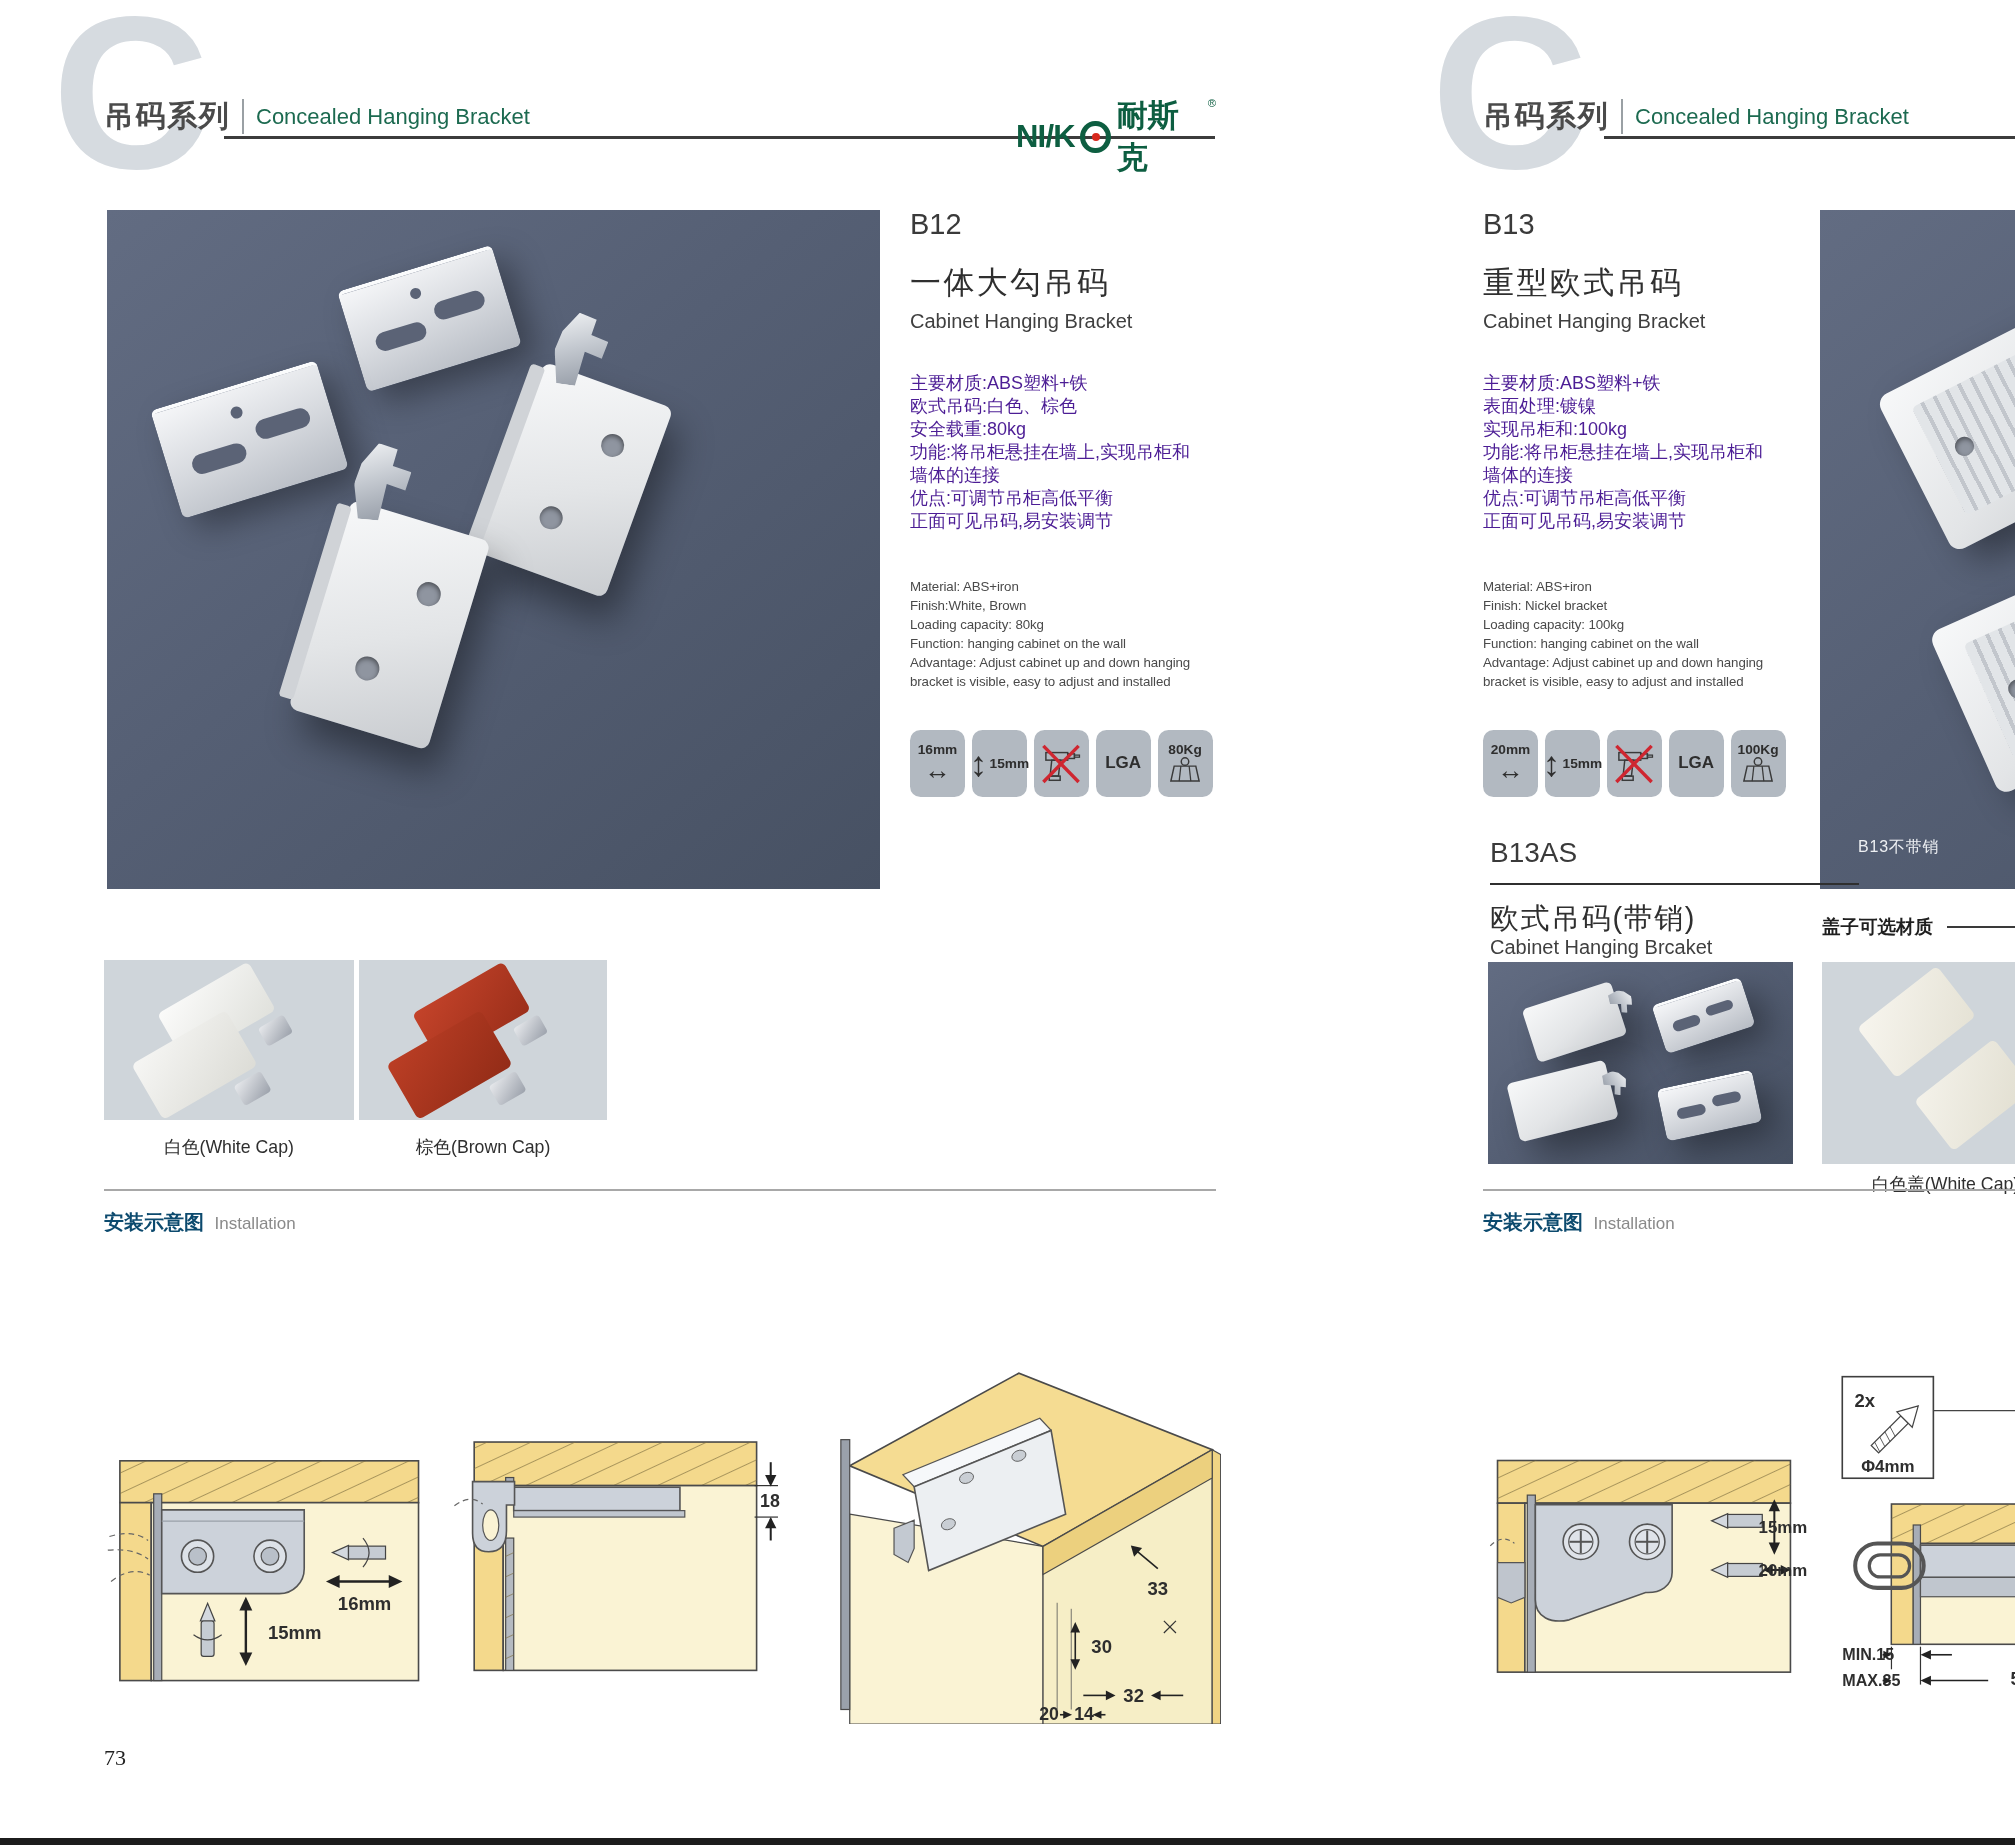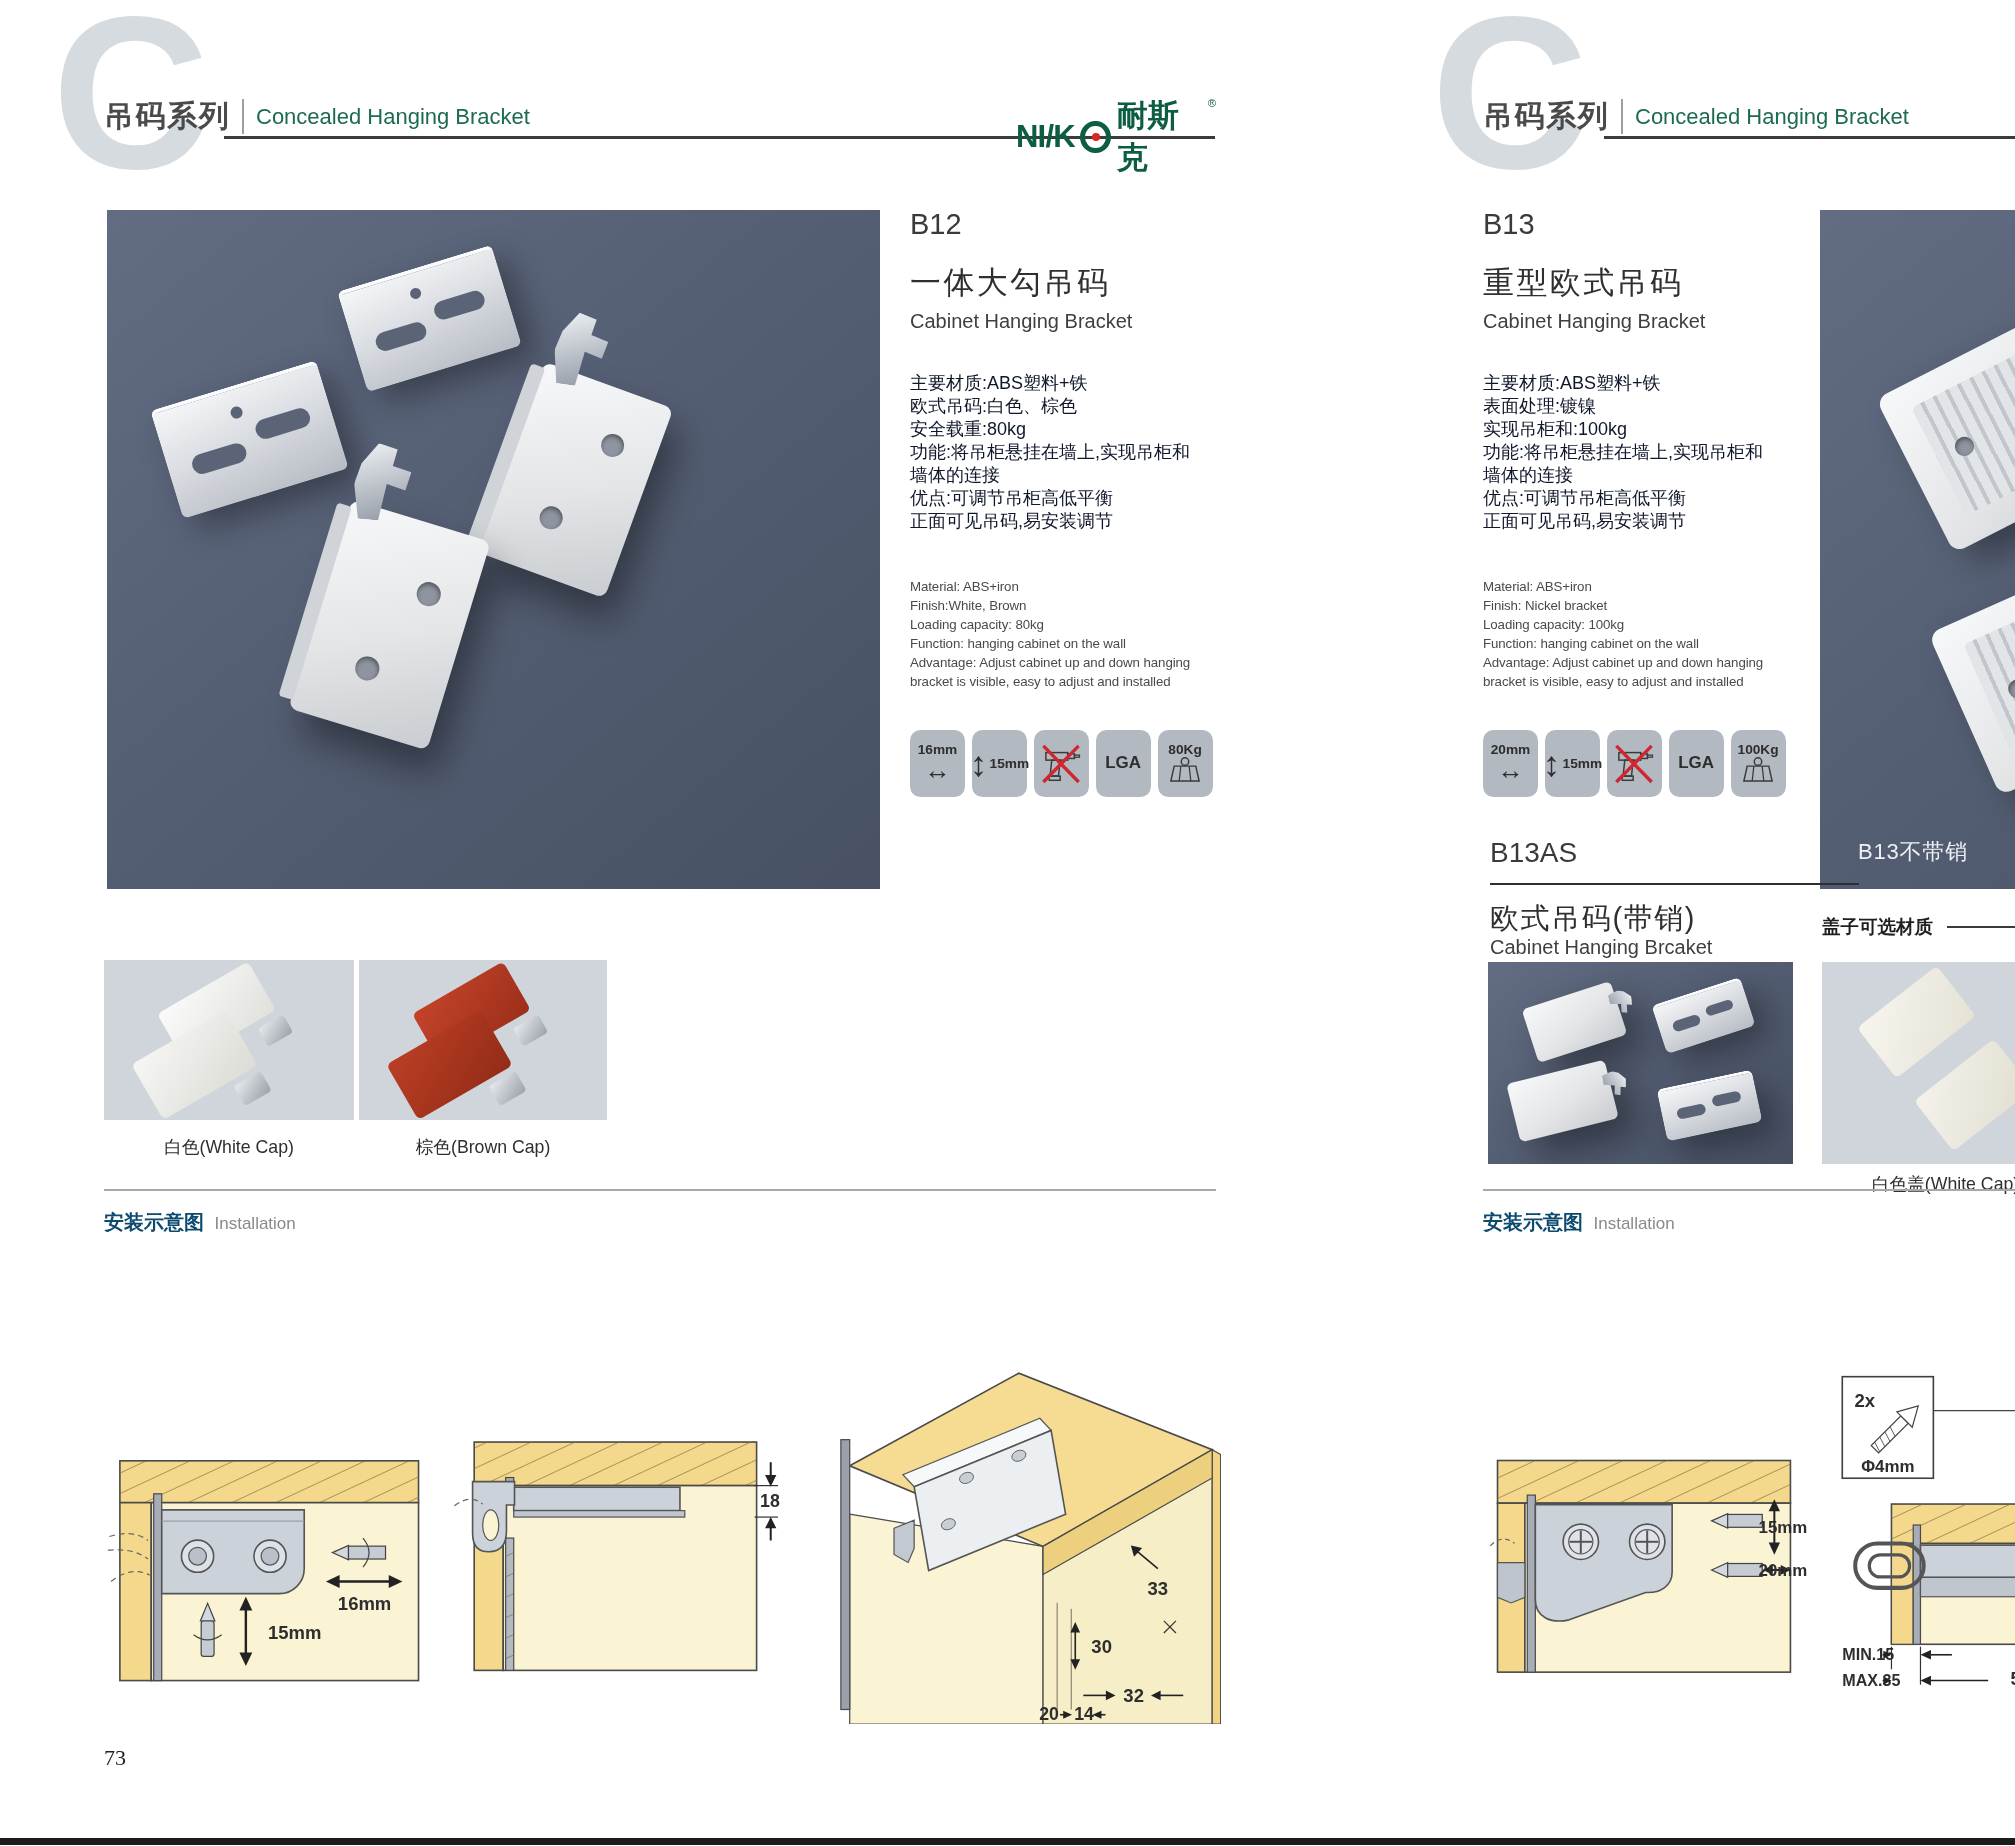--- a/index.html
+++ b/index.html
@@ -20,27 +20,27 @@
   .header-rule{position:absolute;height:3.2px;background:#3c3c3c;z-index:1;}
   
   .photo{position:absolute;background:linear-gradient(140deg,#626c82 0%,#555f74 45%,#475163 100%);overflow:hidden;}
   .rail{position:absolute;background:linear-gradient(170deg,#f5f6f8 0%,#d7dadf 50%,#b7bcc4 100%);border-radius:6.4px;border-top:4.8px solid #fafbfc;box-shadow:12px 16px 32px rgba(0,0,0,.35);}
   .slot{position:absolute;background:#5b6376;border-radius:10.5px;}
   .holec{position:absolute;background:#8f95a0;border-radius:50%;box-shadow:inset 0 2.4px 5.6px rgba(0,0,0,.45);}
   .wbk{position:absolute;background:linear-gradient(155deg,#f7f8f9 0%,#e3e5e7 55%,#c9ccd0 100%);border-radius:8.9px;box-shadow:16px 20px 36px rgba(0,0,0,.4);}
   .flange{position:absolute;background:#d0d3d7;border-radius:4px;}
   .hookm{position:absolute;background:linear-gradient(160deg,#f1f3f5 0%,#c4c9d0 45%,#8f96a1 100%);clip-path:polygon(12% 100%,0 55%,10% 28%,38% 0,72% 6%,66% 28%,100% 34%,92% 58%,58% 52%,48% 100%);}
   .ribs{position:absolute;background:repeating-linear-gradient(90deg,#e2e5e8 0 9.7px,#c2c6cc 9.7px 13.7px);border-radius:4.8px;}
-  .photo-label{position:absolute;color:#eef0f3;font-size:22px;letter-spacing:0.8px;}
+  .photo-label{position:absolute;color:#eef0f3;font-size:16px;letter-spacing:0.8px;}
   
   .ptext{position:absolute;width:314px;color:#3c3c3c;}
   .pcode{font-size:29px;color:#3a3a3a;}
   .ptitle-cn{font-size:31px;color:#2f2f2f;margin-top:21px;letter-spacing:2.4px;}
   .ptitle-en{font-size:20px;color:#3f3f3f;margin-top:5.6px;}
-  .specs-cn{margin-top:39px;font-size:18px;line-height:23px;color:#0f172a;}
+  .specs-cn{margin-top:39px;font-size:18px;line-height:23px;color:#4c1d95;}
   .specs-en{margin-top:44px;font-size:13.3px;line-height:19px;color:#4a4a4a;letter-spacing:-0.1px;}
   .tiles{display:flex;gap:6.9px;margin-top:39px;}
   .tile{width:55px;height:67px;background:#b2b9c1;border-radius:10.5px;display:flex;flex-direction:column;align-items:center;justify-content:center;color:#2e2e2e;position:relative;}
   .tile-label{font-size:13.7px;font-weight:600;}
   .tile-arrow{font-size:26.6px;font-weight:700;line-height:1;}
   .tile-row{display:flex;align-items:center;gap:2.4px;}
   .tile-varrow{font-size:35px;font-weight:700;line-height:1;}
   
   .sec-title-row{position:absolute;display:flex;align-items:center;gap:13.7px;}
   .sec-title-green{font-size:20px;font-weight:700;color:#1c6a50;}

